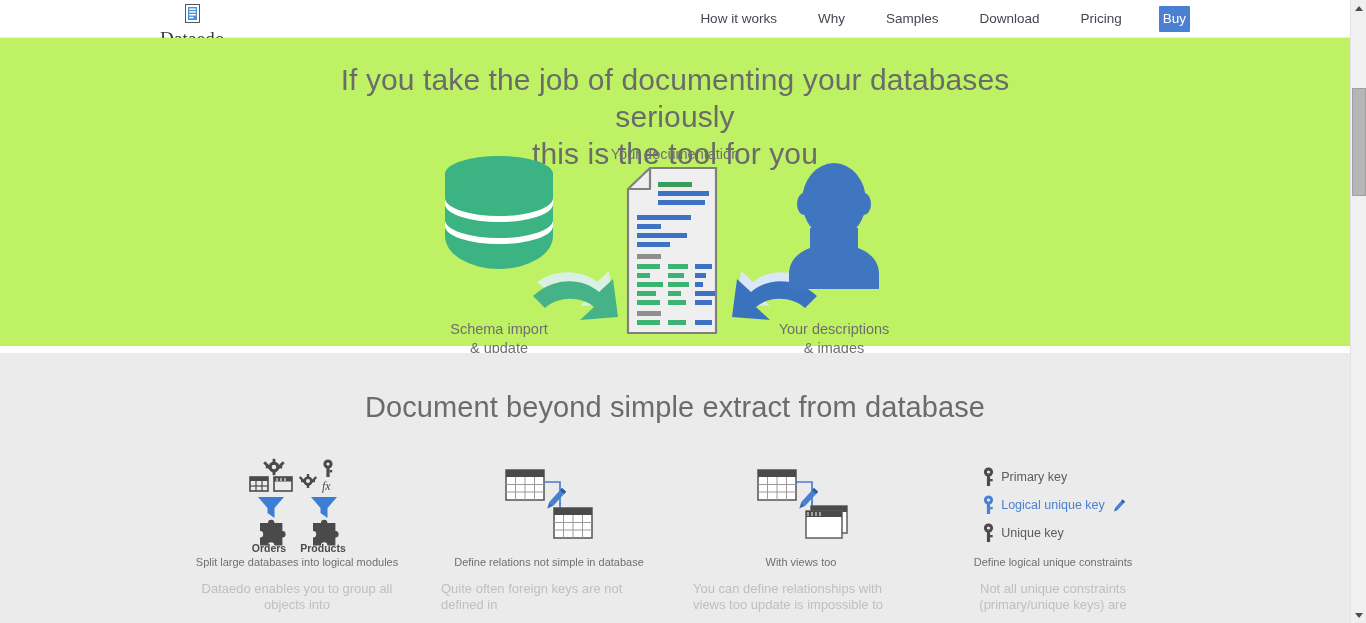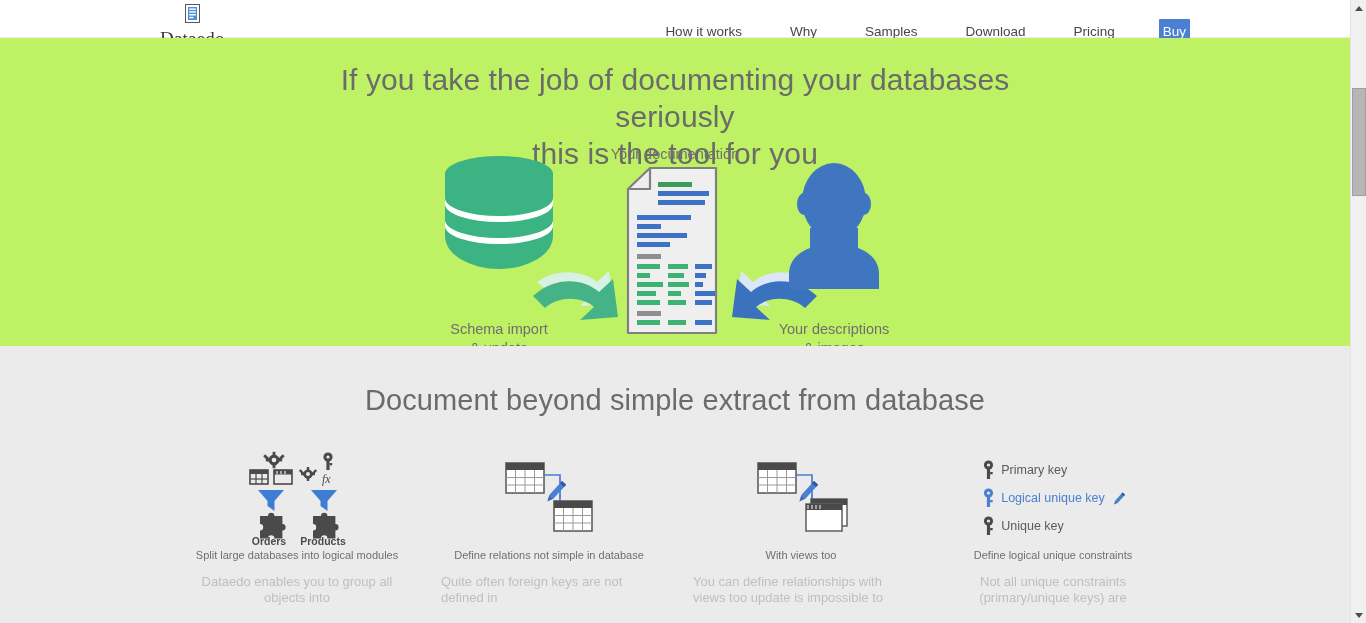--- a/index.html
+++ b/index.html
@@ -46,25 +46,25 @@
   #brand-icon { width: 15px; height: 19px; display:block; }
   #brand-text {
     font-family: "Liberation Serif", serif;
     font-size: 19px;
     color: #3b3b44;
     letter-spacing: .2px;
     line-height: 19px;
   }
   #nav-links {
     position: absolute;
-    right: 0px; top: 13px;
+    right: 0px; top: 0px;
     display: flex;
     align-items: center;
     height: 38px;
-    gap: 16px;
+    gap: 9px;
   }
   .nav-link {
     font-size: 13.5px;
     color: #4b4351;
     text-decoration: none;
     padding: 0 16px;
     line-height: 38px;
     white-space: nowrap;
   }
   .nav-link.buy {
@@ -105,21 +105,21 @@
   }
 
   
   #features {
     background: #ebebeb;
     height: 277px;
     position: relative;
   }
   #features-title {
     text-align: center;
-    margin: 0;
+    margin: 7px;
     padding-top: 38px;
     font-size: 29px;
     font-weight: 400;
     color: #6b6b6b;
     letter-spacing: .1px;
   }
   #feature-cols {
     position: absolute;
     top: 104px;
     left: 50%;

